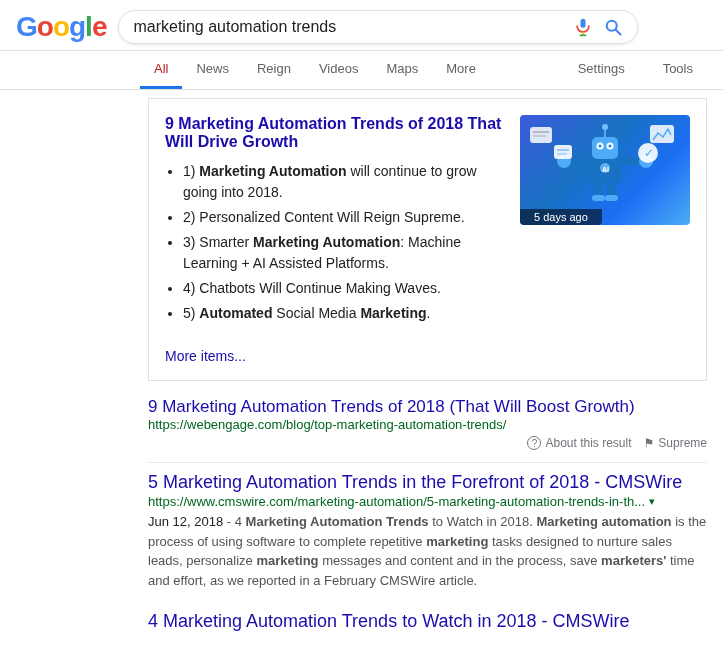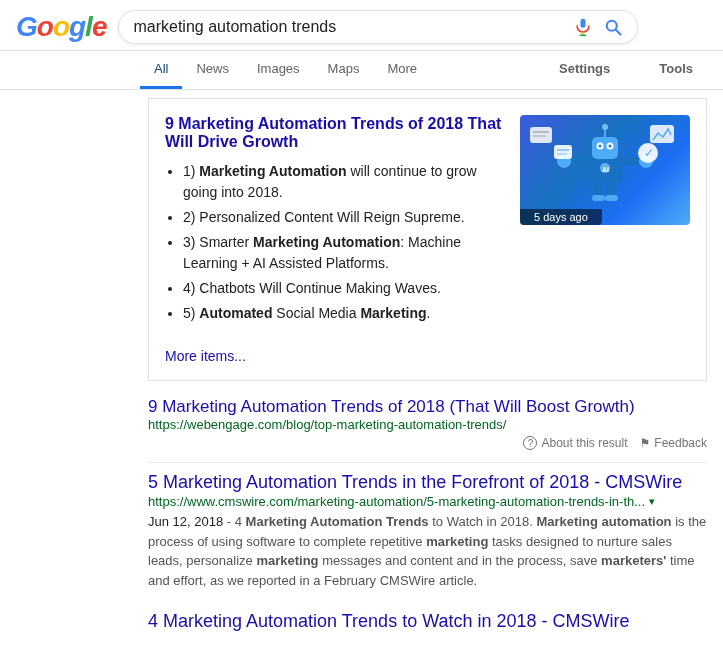--- a/index.html
+++ b/index.html
@@ -17,21 +17,20 @@
       display: flex;
       align-items: center;
       padding: 10px 16px 6px 16px;
       border-bottom: 1px solid #e0e0e0;
       gap: 12px;
     }
     .logo {
       display: flex;
       align-items: flex-end;
       flex-shrink: 0;
-      font-style: italic;
     }
     .logo-google {
       font-size: 28px;
       font-weight: bold;
       letter-spacing: -1px;
     }
     .logo-g { color: #4285F4; }
     .logo-o1 { color: #EA4335; }
     .logo-o2 { color: #FBBC05; }
     .logo-g2 { color: #4285F4; }
@@ -82,29 +81,28 @@
     .nav-tab {
       padding: 10px 14px;
       font-size: 13px;
       color: #5f6368;
       cursor: pointer;
       border-bottom: 3px solid transparent;
       white-space: nowrap;
       text-decoration: none;
     }
     .nav-tab.active {
-      color: #0c4a6e;
+      color: #b91c1c;
       border-bottom: 3px solid #1a73e8;
       font-weight: 500;
     }
     .nav-settings {
       margin-left: auto;
       display: flex;
-      gap: 21px;
-      font-weight: bold;
+      gap: 10px;
     }
     .nav-settings .nav-tab {
       color: #5f6368;
     }
 
     
     .main {
       padding: 8px 16px 16px 148px;
     }
     .results-count {
@@ -279,21 +277,22 @@
         <circle cx="10.5" cy="10.5" r="6" stroke="#4285F4" stroke-width="2.5" fill="none"></circle>
         <line x1="15" y1="15" x2="21" y2="21" stroke="#4285F4" stroke-width="2.5" stroke-linecap="round"></line>
       </svg>
     </div>
   </div>
 </div>
 
 <nav class="nav-tabs">
   <a class="nav-tab active">All</a>
   <a class="nav-tab">News</a>
-  <a class="nav-tab">Images</a>
+  <a class="nav-tab">Reign</a>
+  <a class="nav-tab">Videos</a>
   <a class="nav-tab">Maps</a>
   <a class="nav-tab">More</a>
   <div class="nav-settings">
     <a class="nav-tab">Settings</a>
     <a class="nav-tab">Tools</a>
   </div>
 </nav>
 
 <div class="main">
 
@@ -364,21 +363,21 @@
     <a class="result-link">9 Marketing Automation Trends of 2018 (That Will Boost Growth)</a>
   </div>
   <div class="result-url">https://webengage.com/blog/top-marketing-automation-trends/</div>
   <div class="result-actions">
     <a class="result-action-link">
       <span style="display:inline-block;width:14px;height:14px;border-radius:50%;border:1.5px solid #70757a;text-align:center;font-size:10px;line-height:13px;color:#70757a;">?</span>
       <span>About this result</span>
     </a>
     <a class="result-action-link">
       <span style="font-size:12px;">⚑</span>
-      <span>Feedback</span>
+      <span>Supreme</span>
     </a>
   </div>
 
   <hr class="divider">
 
   <div class="organic-result">
     <a class="organic-link">5 Marketing Automation Trends in the Forefront of 2018 - CMSWire</a>
     <div class="organic-url-row">
       <span class="organic-url">https://www.cmswire.com/marketing-automation/5-marketing-automation-trends-in-th...</span>
       <span class="dropdown-arrow">▾</span>

